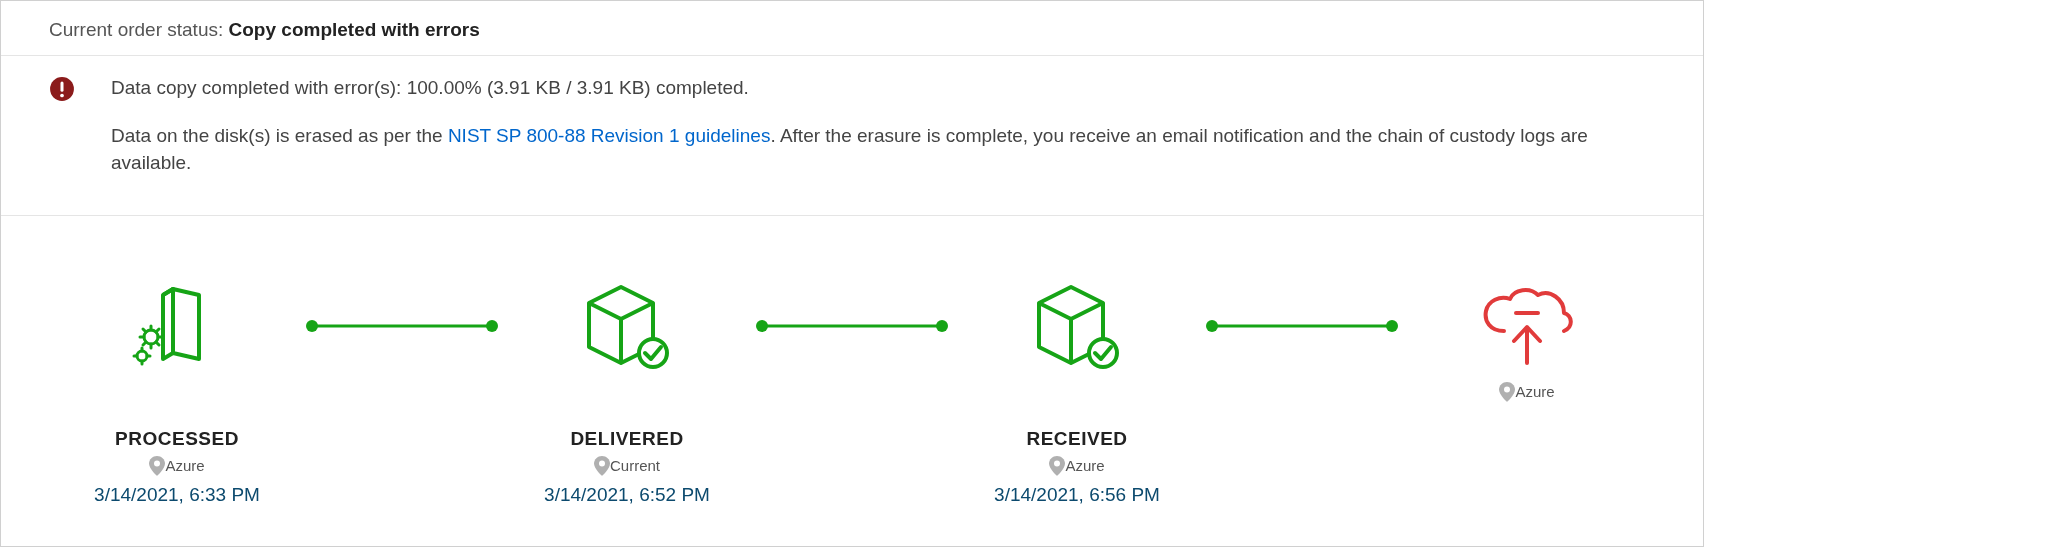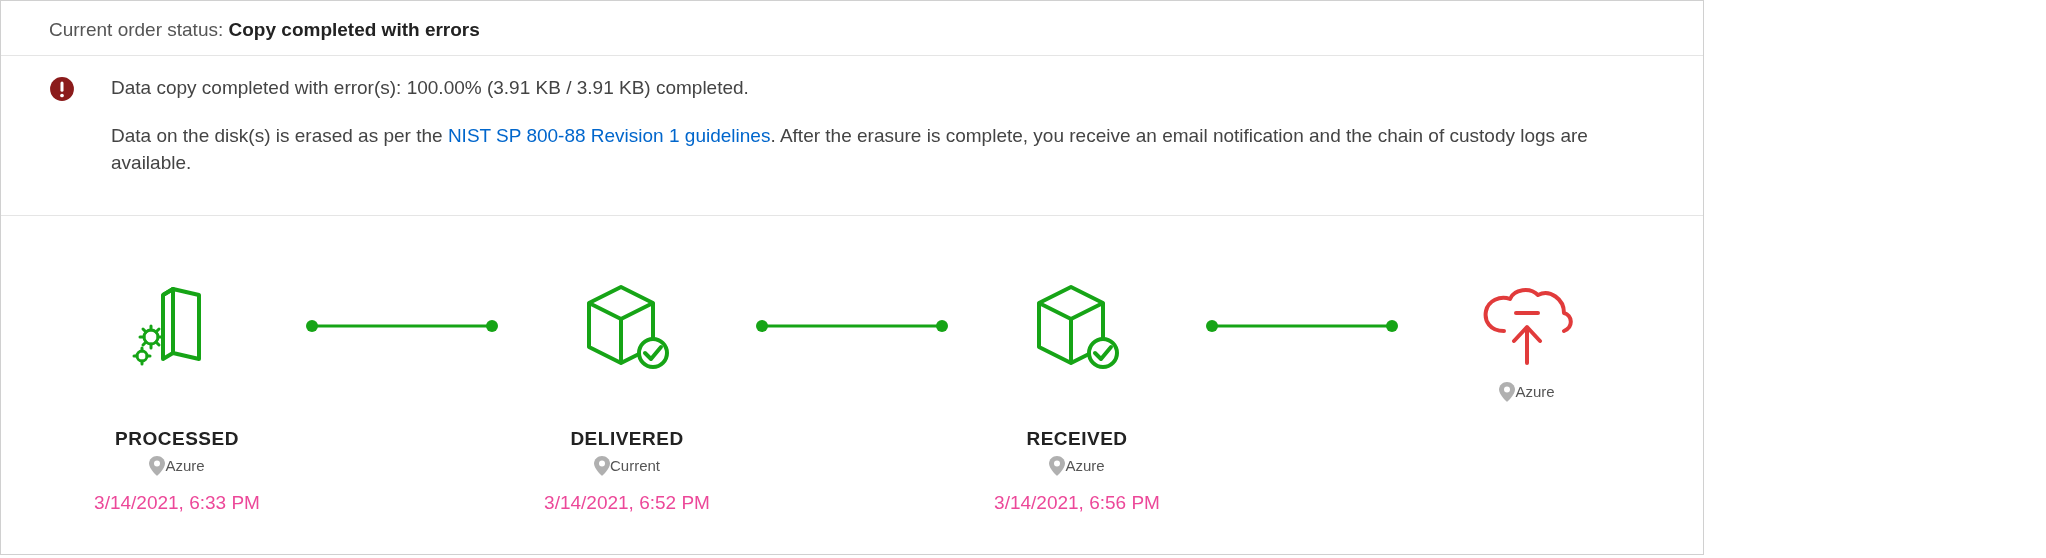--- a/index.html
+++ b/index.html
@@ -81,23 +81,23 @@
   .stage-loc {
     margin-top: 6px;
     font-size: 15px;
     color: #555;
     display: flex;
     align-items: center;
     justify-content: center;
     gap: 0;
   }
   .stage-time {
-    margin-top: 16px;
-    font-size: 19px;
-    color: #ec4899;
+    margin-top: 8px;
+    font-size: 19px;
+    color: #0c4a6e;
   }
   .connector {
     width: 200px;
     height: 100px;
     display: flex;
     align-items: center;
     justify-content: center;
   }
   .connector svg { display: block; }
   .green-stroke { stroke: #16a416; }

